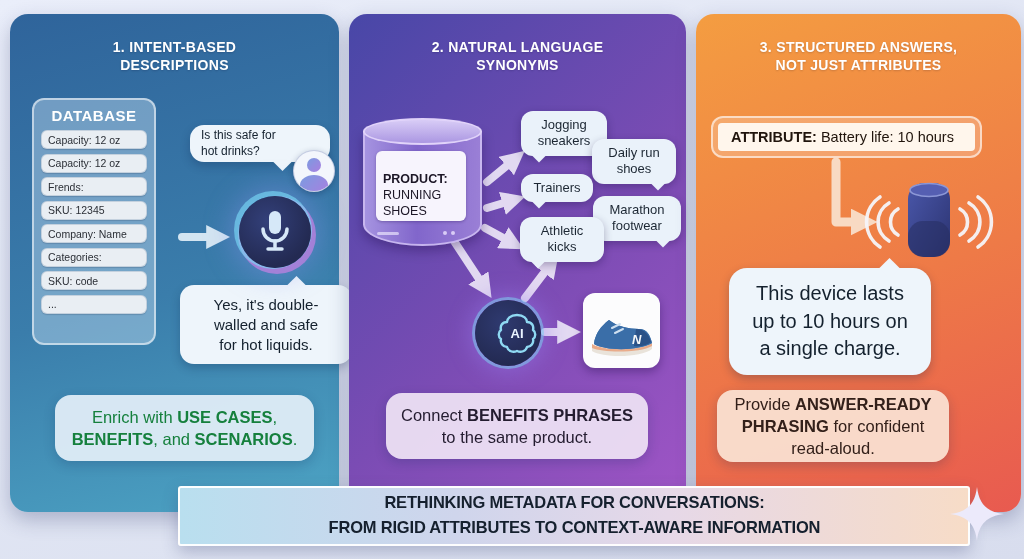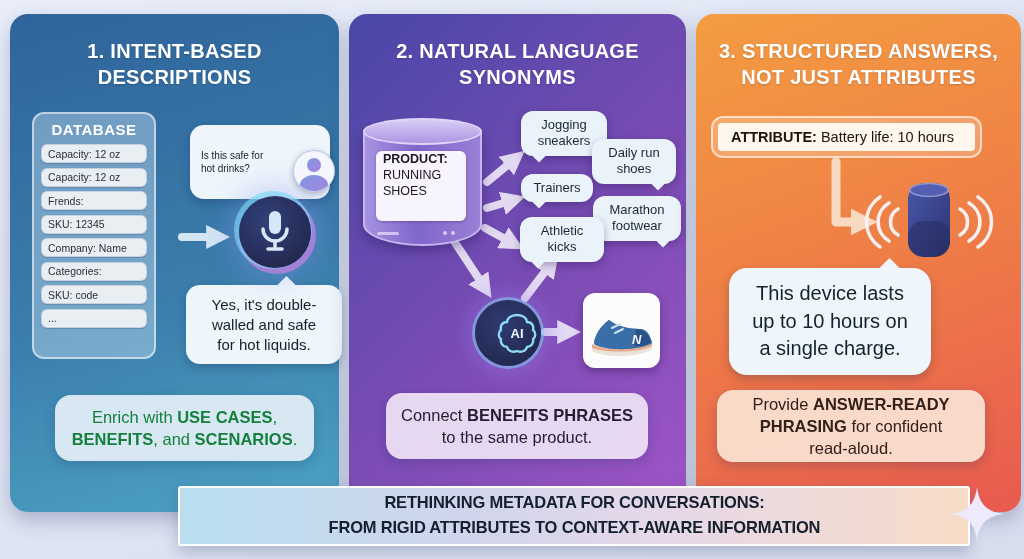--- a/index.html
+++ b/index.html
@@ -5,66 +5,66 @@
   html,body{margin:0;padding:0;background:#dfe3f2;}
   .stage{position:relative;width:1024px;height:559px;overflow:hidden;
     background:linear-gradient(160deg,#eaeefa 0%,#dde2f1 70%,#d8ddee 100%);
     font-family:"Liberation Sans",sans-serif;}
   .panel{position:absolute;top:14px;height:498px;border-radius:18px;
     box-shadow:0 8px 20px rgba(50,60,110,.30);}
   .panel-1{left:10px;width:329px;background:linear-gradient(165deg,#2f649b 0%,#3a7dab 55%,#4da4c4 100%);}
   .panel-2{left:349px;width:337px;background:linear-gradient(135deg,#4847a7 0%,#7b4cb4 55%,#a055c6 100%);}
   .panel-3{left:696px;width:325px;background:linear-gradient(160deg,#f49d41 0%,#ee7a47 55%,#e85a50 100%);}
   .panel-title{position:absolute;top:24px;left:0;right:0;text-align:center;color:#fff;
-    font-size:20px;font-weight:bold;line-height:1.3;white-space:pre-line;letter-spacing:.3px;
+    font-size:14px;font-weight:bold;line-height:1.3;white-space:pre-line;letter-spacing:.3px;
     text-shadow:0 1px 2px rgba(0,0,40,.18);}
   .pre{white-space:pre-line;}
   .b{font-weight:bold;}
 
   
-  .db-box{position:absolute;left:22px;top:98px;width:124px;height:247px;border-radius:12px;
+  .db-box{position:absolute;left:22px;top:84px;width:124px;height:247px;border-radius:12px;
     background:rgba(200,224,242,.42);border:2px solid rgba(255,255,255,.55);box-sizing:border-box;}
   .db-title{margin:7px 0 6px;text-align:center;color:#fff;font-size:15px;font-weight:bold;letter-spacing:.5px;}
   .db-row{margin:0 7px 4.5px;background:#e9eef3;border:1px solid rgba(140,165,190,.4);border-radius:6px;
     padding:2.5px 6px;font-size:10.5px;color:#2b2f36;box-shadow:0 1px 1px rgba(10,30,60,.18);
     white-space:nowrap;overflow:hidden;}
   .bubble{position:absolute;background:#eef5fb;border-radius:14px;color:#14212e;
     box-shadow:0 4px 10px rgba(10,30,70,.25);}
   .bubble::after{content:"";position:absolute;width:15px;height:15px;background:#eef5fb;transform:rotate(45deg);}
-  .q-bubble{left:180px;top:111px;width:118px;padding:24px 11px;font-size:10px;line-height:1.3;}
+  .q-bubble{left:180px;top:111px;width:118px;padding:3px 11px;font-size:12px;line-height:1.3;}
   .q-bubble::after{bottom:-6px;right:40px;}
-  .a-bubble{left:176px;top:271px;width:140px;padding:10px 8px;font-size:15px;line-height:1.32;text-align:center;}
+  .a-bubble{left:170px;top:271px;width:140px;padding:10px 16px;font-size:15px;line-height:1.32;text-align:center;}
   .a-bubble::after{top:-6px;right:48px;}
   .avatar{position:absolute;left:283px;top:136px;width:40px;height:40px;border-radius:50%;
     background:#f3f6fc;border:1px solid rgba(60,80,150,.25);box-shadow:0 2px 6px rgba(10,30,70,.3);z-index:3;overflow:hidden;}
   .avatar::before{content:"";position:absolute;left:13px;top:7px;width:14px;height:14px;border-radius:50%;
     background:linear-gradient(135deg,#7b9be0,#a97fe0);}
   .avatar::after{content:"";position:absolute;left:6px;top:24px;width:28px;height:20px;border-radius:50% 50% 0 0;
     background:linear-gradient(135deg,#7b9be0,#a97fe0);}
   .mic-circle{position:absolute;left:229px;top:182px;width:72px;height:72px;border-radius:50%;
     background:radial-gradient(circle at 40% 35%,#33407a,#232a52 70%);display:flex;align-items:center;justify-content:center;
     box-shadow:-2px -2px 0 3px rgba(120,215,245,.65),2px 3px 0 3px rgba(222,128,235,.6),0 0 26px 10px rgba(140,150,240,.35);z-index:2;}
   .caption{position:absolute;border-radius:16px;text-align:center;font-size:16.5px;line-height:1.35;
     box-shadow:0 4px 12px rgba(20,40,90,.22);display:flex;align-items:center;justify-content:center;}
   .cap1{left:45px;top:381px;width:259px;height:66px;background:rgba(224,237,246,.94);color:#15803d;}
   .cap2{left:37px;top:379px;width:262px;height:66px;background:rgba(236,223,243,.95);color:#241c30;}
-  .cap3{left:21px;top:376px;width:268px;height:72px;background:rgba(250,226,211,.93);color:#33201a;}
+  .cap3{left:21px;top:376px;width:232px;height:72px;background:rgba(250,226,211,.93);color:#33201a;}
 
   
   .cyl{position:absolute;left:14px;top:104px;width:119px;height:128px;}
   .cyl-side{position:absolute;left:0;right:0;top:13px;bottom:0;
     background:linear-gradient(90deg,#a593e0,#8166cb 45%,#9a7fd6);
     border:2px solid rgba(205,188,242,.9);box-sizing:border-box;
     border-radius:0 0 60px 60px / 0 0 22px 22px;box-shadow:0 5px 12px rgba(30,10,70,.35);}
   .cyl-top{position:absolute;left:0;right:0;top:0;height:27px;border-radius:50%;
     background:linear-gradient(180deg,#d4c8f4,#a globe 100%);
     background:linear-gradient(180deg,#d4c8f4,#a globefix);
     background:linear-gradient(180deg,#d8ccf6,#ab97e2);border:2px solid rgba(225,212,250,.95);box-sizing:border-box;}
   .cyl-label{position:absolute;left:13px;top:33px;width:90px;height:70px;background:#f7f4fd;border-radius:6px;
-    padding:0 7px;box-sizing:border-box;font-size:12.5px;line-height:1.28;color:#1c1626;box-shadow:0 1px 3px rgba(30,10,70,.3);}
+    padding:20px 7px;box-sizing:border-box;font-size:12.5px;line-height:1.28;color:#1c1626;box-shadow:0 1px 3px rgba(30,10,70,.3);}
   .cyl-dots{position:absolute;left:80px;top:113px;width:4px;height:4px;border-radius:50%;
     background:#d9ccf6;box-shadow:8px 0 0 #d9ccf6;}
   .cyl-dash{position:absolute;left:14px;top:114px;width:22px;height:3px;border-radius:2px;background:rgba(240,235,255,.65);}
   .syn{position:absolute;background:#eaf2fa;border-radius:12px;color:#1c2733;font-size:13px;line-height:1.25;
     padding:6px 8px;text-align:center;box-shadow:0 3px 8px rgba(20,10,60,.3);}
   .syn::after{content:"";position:absolute;width:12px;height:12px;background:#eaf2fa;transform:rotate(45deg);bottom:-4px;}
   .tail-bl::after{left:12px;}
   .tail-br::after{right:12px;}
   .syn-0{left:172px;top:97px;width:70px;}
   .syn-1{left:243px;top:125px;width:68px;}

